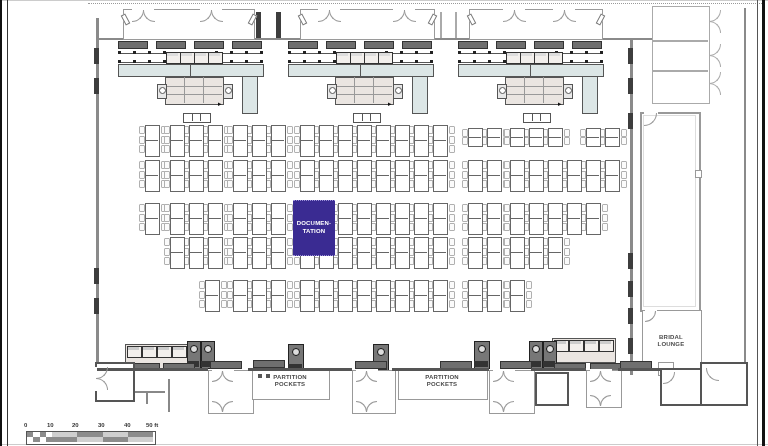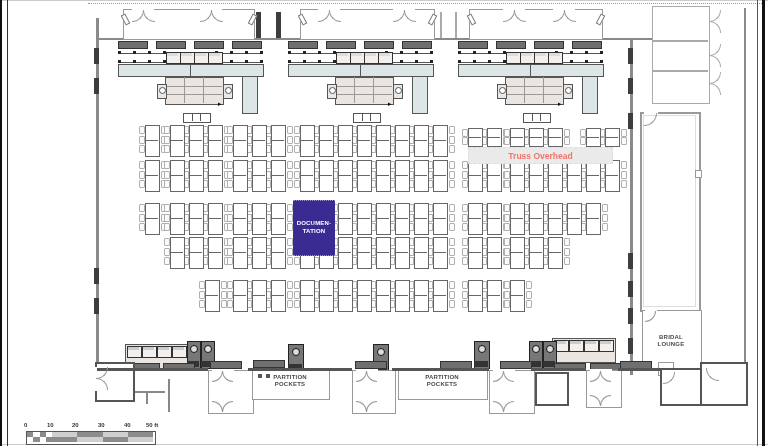--- a/index.html
+++ b/index.html
@@ -17,23 +17,20 @@
 </head>
 <body>
 
 <div id="plan">
 
   <div id="doc-block" style="left: 293px; top: 200px; width: 42px; height: 54px; background: rgb(58, 43, 146); color: rgb(255, 255, 255);">
     <span>DOCUMEN-</span>
     <span>TATION</span>
   </div>
 
-  <div id="truss-band" style="left: 468px; top: 147px; width: 143px; height: 15px; background: rgb(234, 234, 234); color: rgb(240, 116, 108);">
-    <span>Truss Overhead</span>
-  </div>
 
   <div class="lbl" style="left: 645px; top: 334px; width: 52px; color: rgb(74, 74, 74);">
     <div>BRIDAL</div>
     <div>LOUNGE</div>
   </div>
 
   <div class="lbl" style="left: 262px; top: 374px; width: 56px; color: rgb(74, 74, 74);">
     <div>PARTITION</div>
     <div>POCKETS</div>
   </div>

